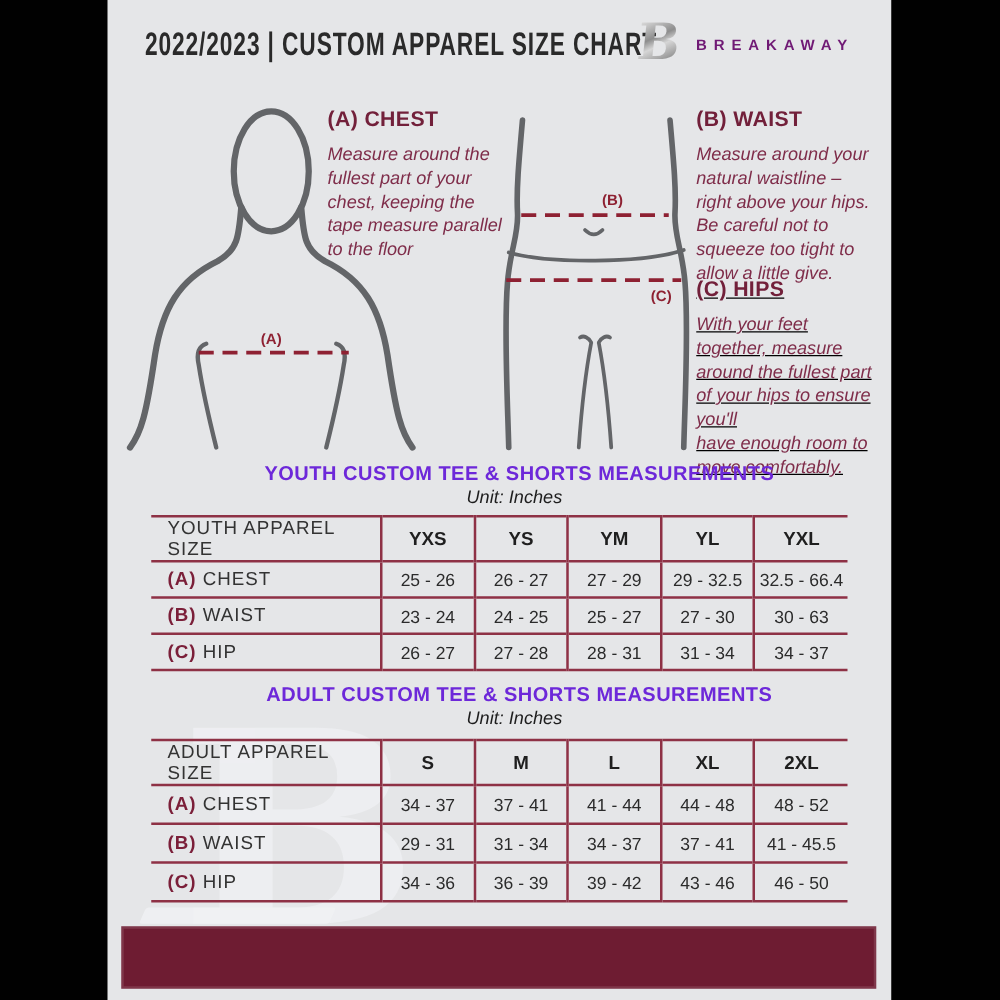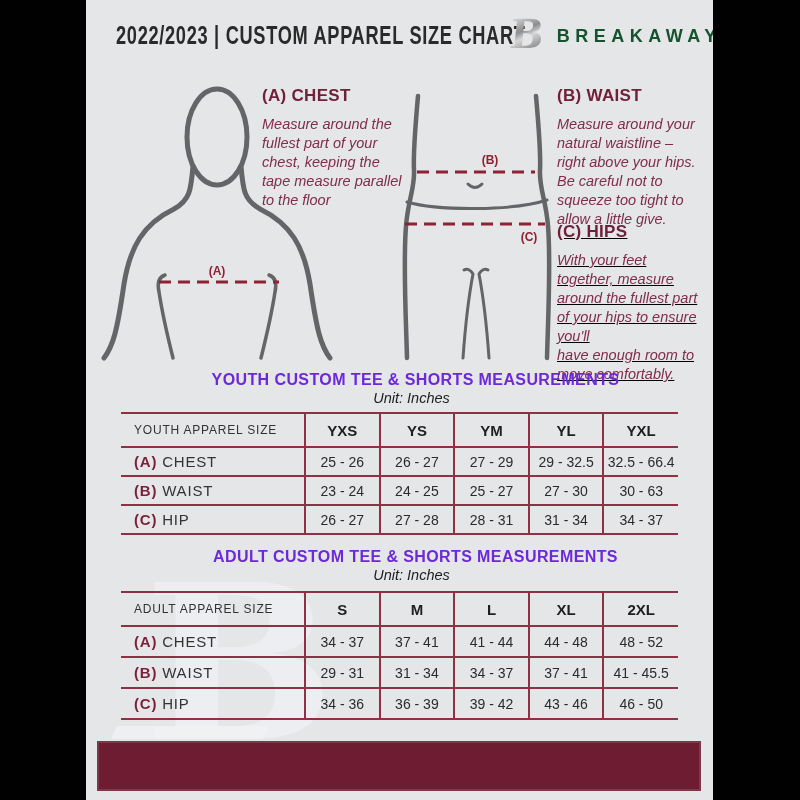--- a/index.html
+++ b/index.html
@@ -11,21 +11,21 @@
   .page{position:absolute;left:86px;top:0;width:627px;height:800px;background:#e5e6e8;overflow:hidden;}
 
   
   .hdr-title{position:absolute;left:30px;top:20px;font-size:26px;font-weight:700;color:#2a2a2a;
              white-space:nowrap;transform:scaleX(.70);transform-origin:left center;letter-spacing:1px;}
   .brand{position:absolute;left:424px;top:14px;display:flex;align-items:center;gap:13px;}
   .logo-b{font-family:"DejaVu Serif",serif;font-weight:bold;font-size:40px;line-height:40px;
           background:linear-gradient(155deg,#e2e2e2 5%,#8d8d8d 40%,#d6d6d6 55%,#6f6f6f 95%);
           -webkit-background-clip:text;background-clip:text;color:transparent;
           transform:skewX(-6deg);position:relative;}
-  .brand-name{font-size:18px;font-weight:700;letter-spacing:5.5px;color:#14532d;padding-top:4px;}
+  .brand-name{font-size:12px;font-weight:700;letter-spacing:5.5px;color:#701a75;padding-top:4px;}
 
   
   .figures{position:absolute;left:0;top:0;width:627px;height:800px;}
   .figures path,.figures ellipse{fill:none;stroke:#636568;stroke-linecap:round;}
   .figures .dash{stroke:#8e2132;stroke-width:3;stroke-dasharray:12 7;}
   .figlabel{font-family:"Liberation Sans",sans-serif;font-size:12px;font-weight:bold;fill:#8e2132;}
 
   
   .guide-sec{position:absolute;width:172px;}
   .guide-sec.chest{left:176px;top:86px;}
@@ -52,21 +52,21 @@
   .youth-wrap{top:412px;} .adult-wrap{top:591px;}
   table.size-table{border-collapse:collapse;table-layout:fixed;width:557px;}
   .size-table tr{border-top:2px solid #8e3145;}
   .size-table tbody tr:last-child{border-bottom:2px solid #8e3145;}
   .size-table th + th,.size-table td + td{border-left:2px solid #8e3145;}
   .size-table th,.size-table td{padding:0;text-align:center;font-size:14px;color:#2b2b2b;}
   .size-table thead tr{height:34px;}
   .size-table tbody tr{height:29px;}
   .adult-wrap .size-table tbody tr{height:31px;}
   .size-table thead th{font-weight:700;font-size:15px;color:#1f1f1f;}
-  .size-table th.size-label{font-weight:400;text-align:left;padding-left:13px;font-size:12px;
+  .size-table th.size-label{font-weight:400;text-align:left;padding-left:13px;font-size:15px;
                             letter-spacing:.8px;color:#333;}
   .size-table td.row-label{text-align:left;padding-left:13px;font-size:15px;letter-spacing:.8px;color:#333;}
   .size-table .pfx{color:#7b1f39;font-weight:700;}
 
   
   .footer-bar{position:absolute;left:11px;top:741px;width:604px;height:50px;background:#6e1c32;
               box-shadow:inset 0 0 0 2px rgba(255,255,255,.12);}
 </style>
 </head>
 <body>

